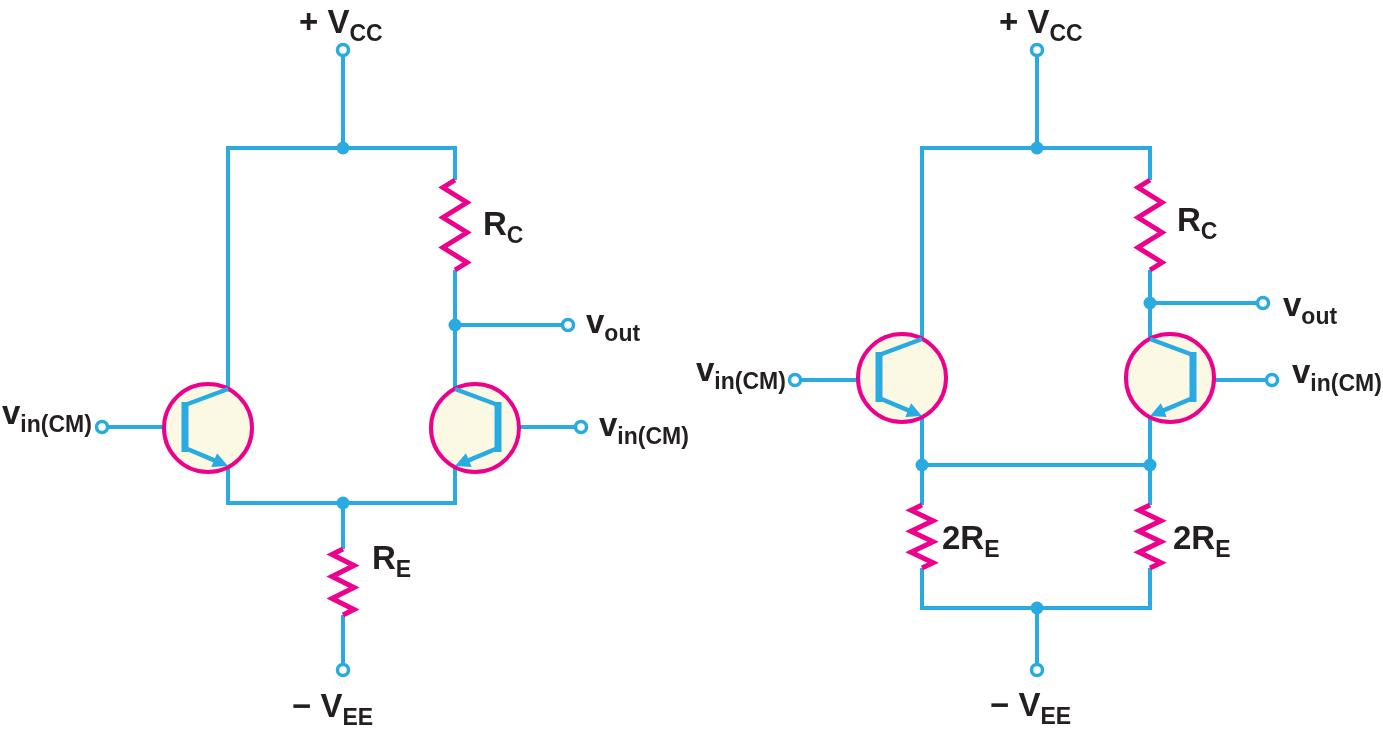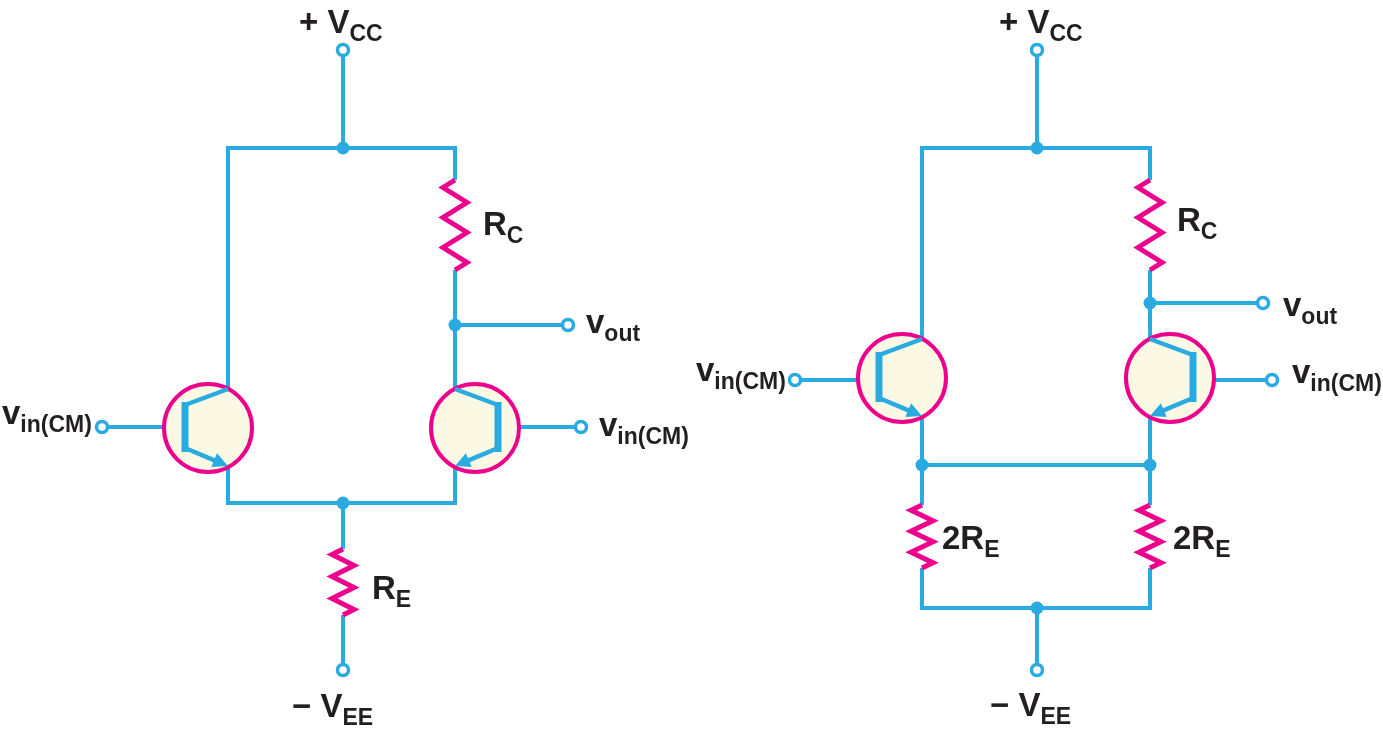--- a/index.html
+++ b/index.html
@@ -141,21 +141,21 @@
   <div class="lbl" style="left:299px; top:5px;"><span>+ V</span><sub>CC</sub></div>
 
   <div class="lbl" style="left:483px; top:207px;"><span>R</span><sub>C</sub></div>
 
   <div class="lbl" style="left:586px; top:305px;"><span>v</span><sub>out</sub></div>
 
   <div class="lbl" style="left:2px; top:396px;"><span>v</span><sub>in(CM)</sub></div>
 
   <div class="lbl" style="left:599px; top:408px;"><span>v</span><sub>in(CM)</sub></div>
 
-  <div class="lbl" style="left:372px; top:571px;"><span>R</span><sub>E</sub></div>
+  <div class="lbl" style="left:372px; top:541px;"><span>R</span><sub>E</sub></div>
 
   <div class="lbl" style="left:292px; top:689px;"><span>− V</span><sub>EE</sub></div>
 
   <div class="lbl" style="left:999px; top:5px;"><span>+ V</span><sub>CC</sub></div>
 
   <div class="lbl" style="left:1177px; top:203px;"><span>R</span><sub>C</sub></div>
 
   <div class="lbl" style="left:1283px; top:288px;"><span>v</span><sub>out</sub></div>
 
   <div class="lbl" style="left:696px; top:353px;"><span>v</span><sub>in(CM)</sub></div>

